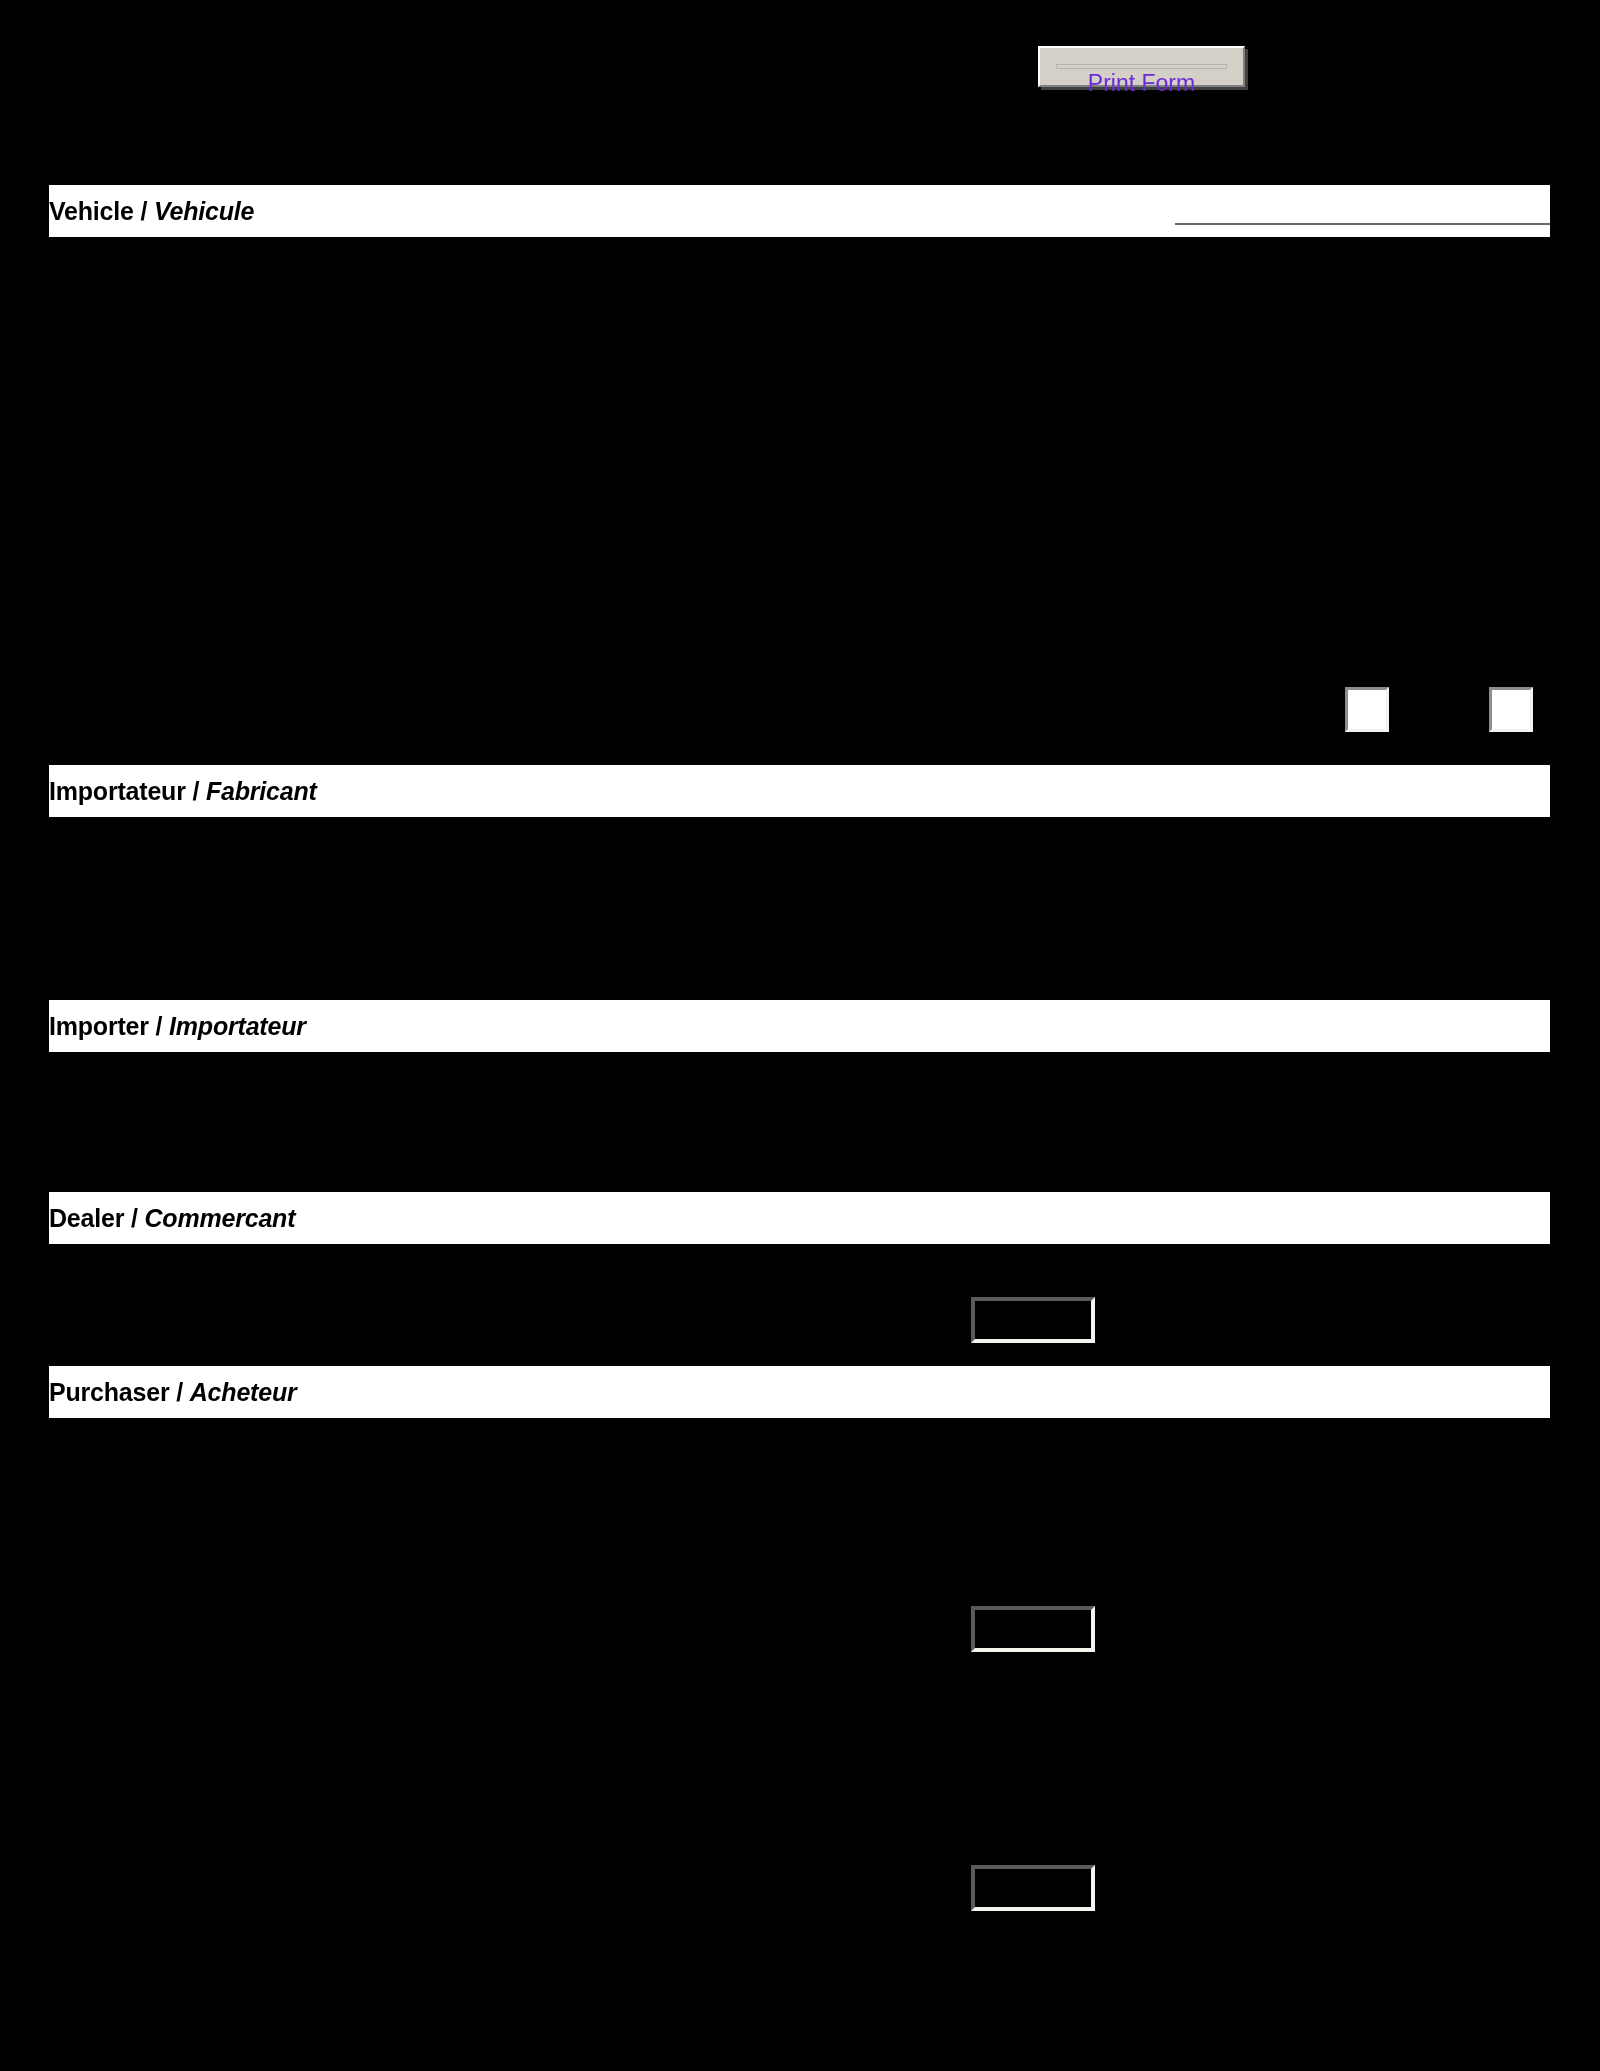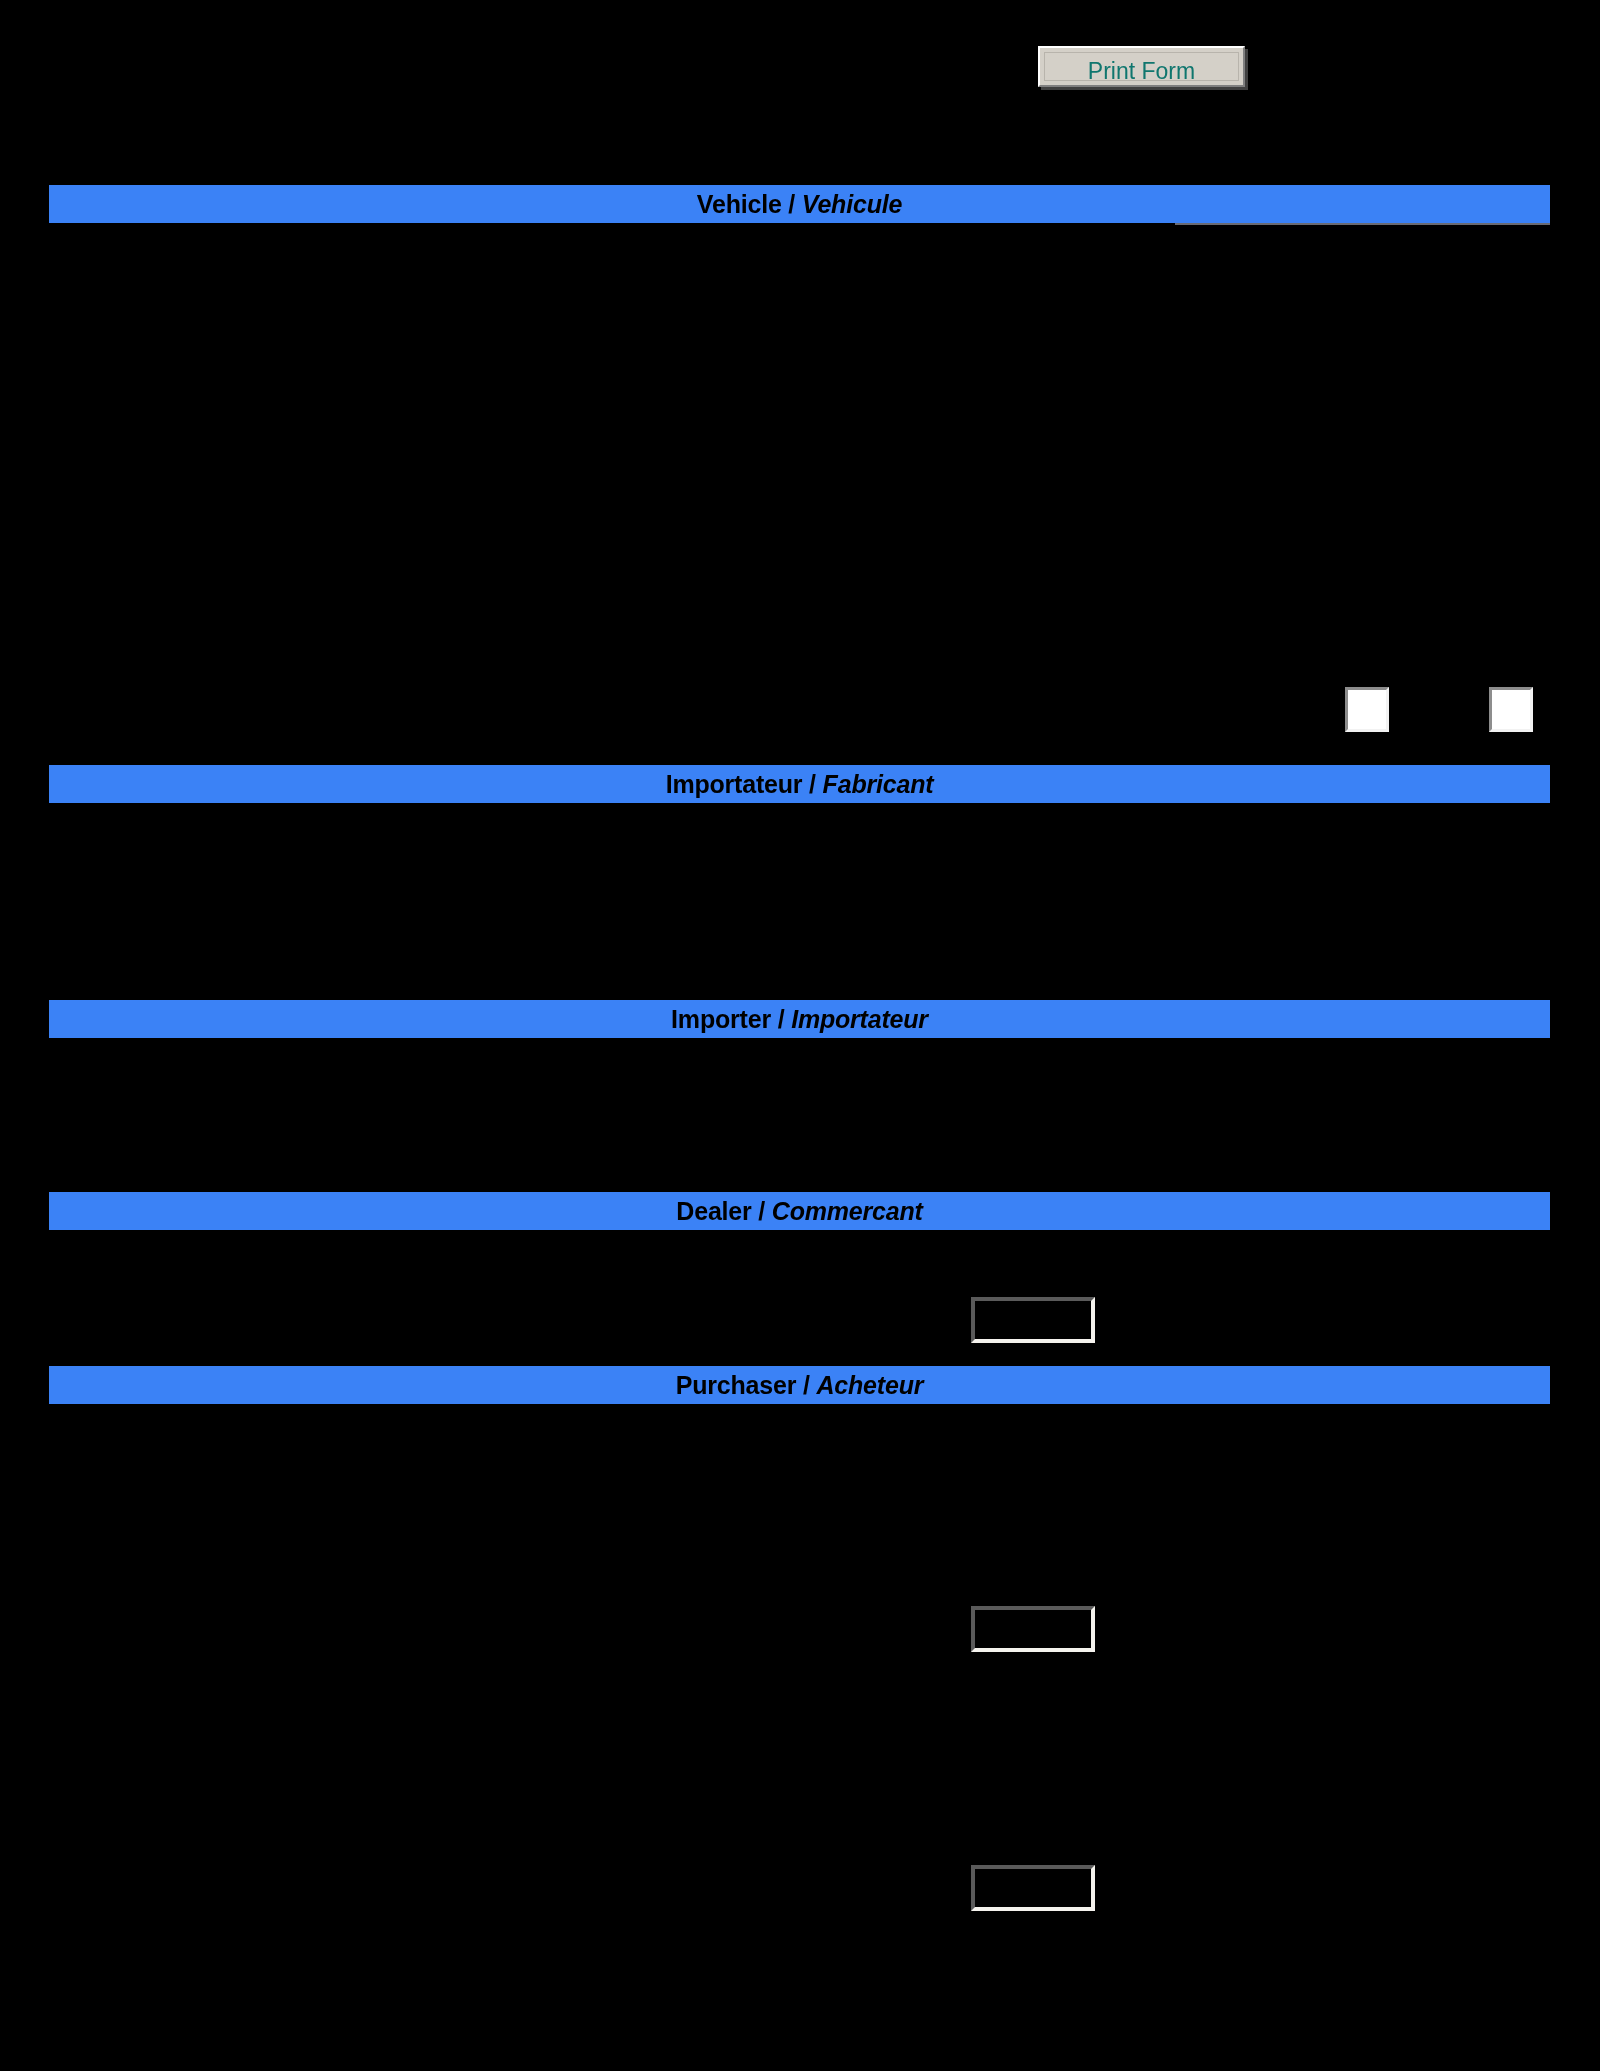--- a/index.html
+++ b/index.html
@@ -26,47 +26,47 @@
     width: 207px;
     height: 41px;
     background: #d4d0c8;
     border-top: 2px solid #ffffff;
     border-left: 2px solid #ffffff;
     border-right: 2px solid #808080;
     border-bottom: 2px solid #808080;
     box-sizing: border-box;
     font-family: "Liberation Sans", sans-serif;
     font-size: 23px;
-    color: #0f766e;
+    color: #6d28d9;
     line-height: 37px;
     text-align: center;
-    padding: 4px;
+    padding: 16px;
     cursor: pointer;
     box-shadow: 3px 3px 0 0 #404040;
   }
   .print-btn-inner {
     display: block;
     width: 100%;
     height: 100%;
     line-height: 37px;
     border: 1px solid #b8b4ac;
     box-sizing: border-box;
   }
 
   
   .section-bar {
     position: absolute;
     left: 49px;
     width: 1501px;
-    height: 38px;
-    background: #3b82f6;
+    height: 52px;
+    background: #ffffff;
     box-sizing: border-box;
     display: flex;
     align-items: center;
-    justify-content: center;
+    justify-content: flex-start;
   }
   .section-bar-label {
     font-family: "Liberation Sans", sans-serif;
     font-size: 25px;
     font-weight: bold;
     color: #000000;
     letter-spacing: -0.2px;
     white-space: nowrap;
   }
   .section-bar-label .fr {

